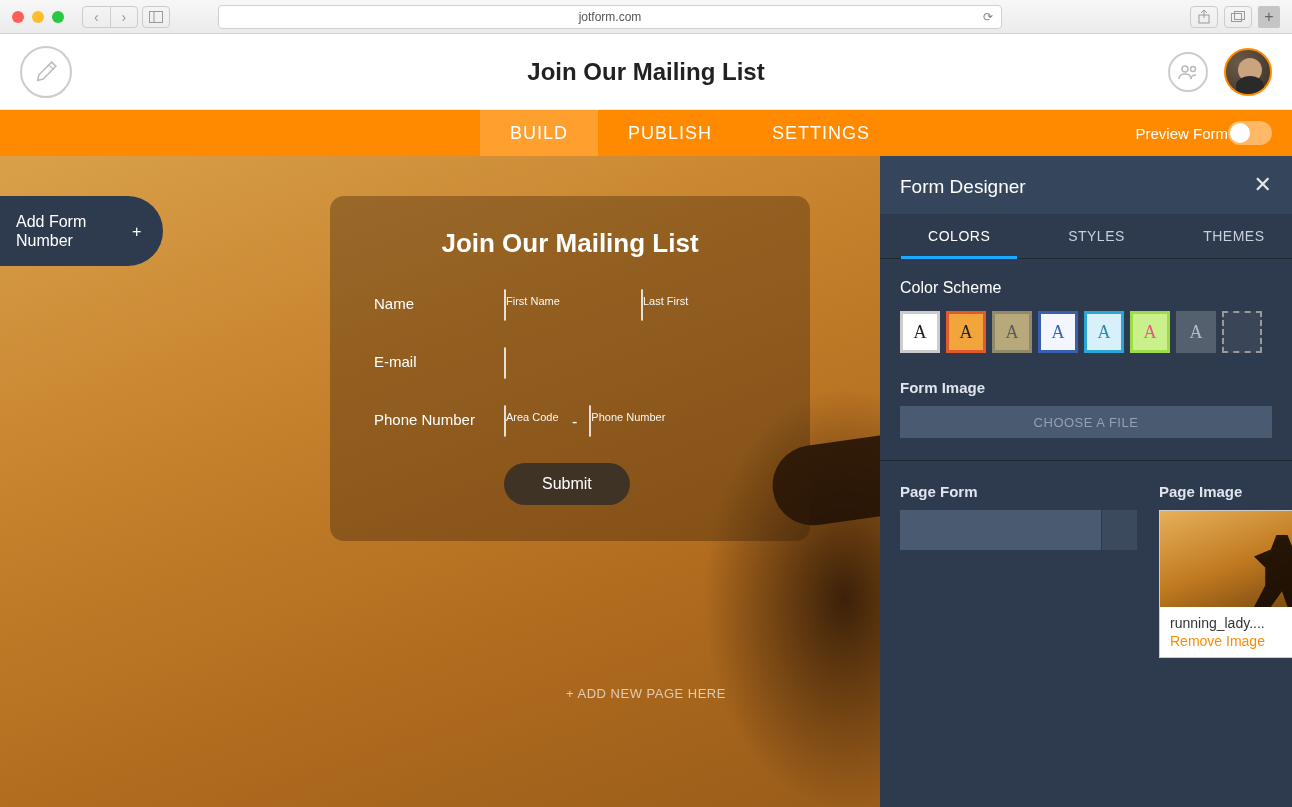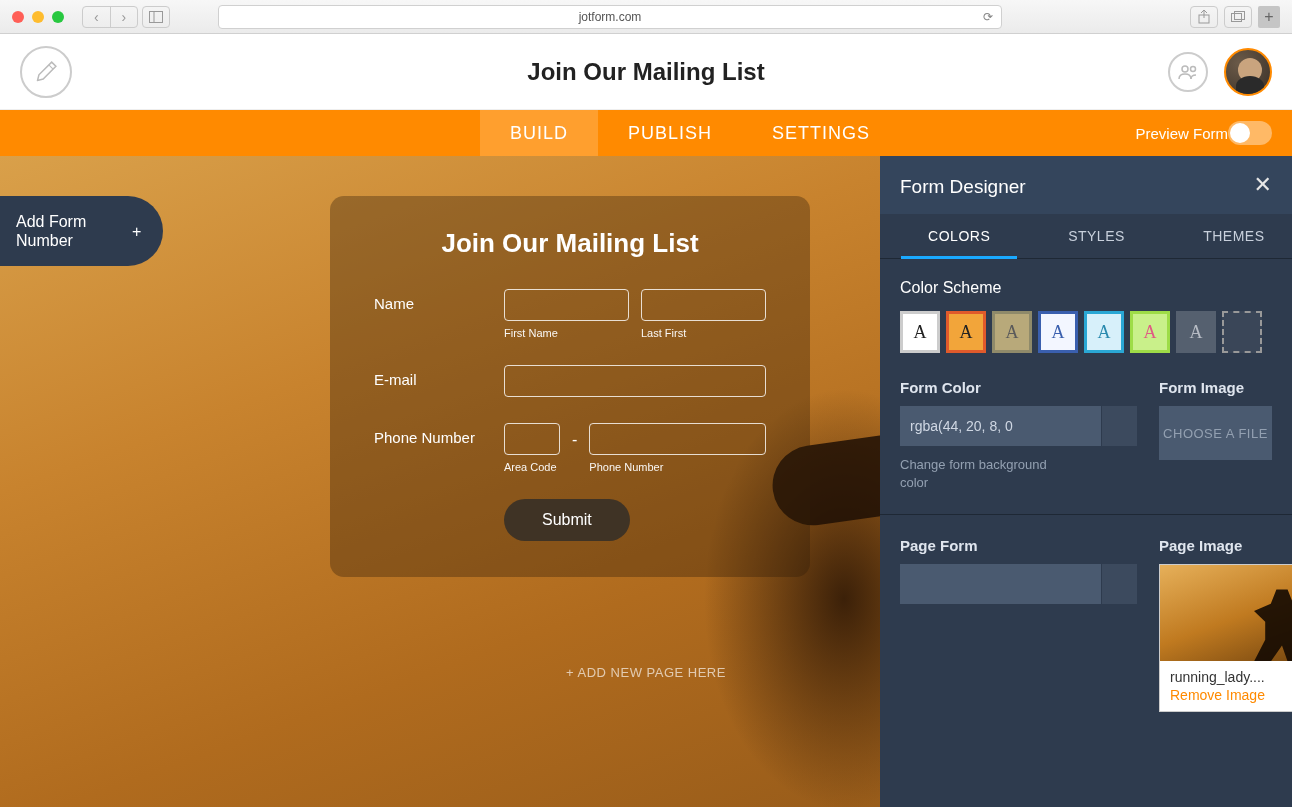--- a/index.html
+++ b/index.html
@@ -50,26 +50,26 @@
 .add-pill { position:absolute; left:0; top:40px; background:#2e3b4e; color:#fff; padding:16px 22px 16px 16px; border-radius:0 40px 40px 0; display:flex; align-items:center; gap:26px; }
 .add-pill span { font-size:16px; line-height:1.2; max-width:90px; }
 .plus-big { font-size:30px; font-weight:300; line-height:1; }
 
 
 .form-card { position:absolute; left:330px; top:40px; width:480px; background: rgba(50,30,10,0.35); border-radius:14px; padding:32px 44px 36px; color:#fff; }
 .form-heading { text-align:center; font-size:26px; font-weight:700; margin-bottom:30px; }
 .form-row { display:flex; align-items:flex-start; margin-bottom:26px; }
 .form-label { width:130px; font-size:15px; padding-top:6px; }
 .form-fields { flex:1; display:flex; gap:12px; }
-.field-col { display:flex; flex-direction:column; }
+.field-col { display:flex; flex-direction:row; }
 .fake-input { height:32px; border:1px solid rgba(255,255,255,0.8); border-radius:4px; background:transparent; }
 .sublabel { font-size:11px; margin-top:6px; color:rgba(255,255,255,0.95); }
 .dash { align-self:flex-start; padding-top:8px; }
 .submit-btn { margin-left:130px; background:#3f3325; color:#fff; border:none; border-radius:24px; padding:12px 38px; font-size:16px; cursor:pointer; }
-.add-page { position:absolute; left:50%; transform:translateX(-50%); top:509px; color:rgba(255,255,255,0.65); font-size:13px; letter-spacing:0.5px; }
+.add-page { position:absolute; left:50%; transform:translateX(-50%); top:530px; color:rgba(255,255,255,0.65); font-size:13px; letter-spacing:0.5px; }
 
 
 .designer { position:absolute; right:0; top:0; bottom:0; width:412px; background:#2e3b4e; color:#fff; display:flex; flex-direction:column; }
 .designer-hd { display:flex; align-items:flex-end; padding:16px 20px; background:#34455c; }
 .designer-hd h3 { font-size:19px; font-weight:400; }
 .close-x { margin-left:auto; font-size:22px; cursor:pointer; color:#e6e6e6; }
 .des-tabs { display:flex; border-bottom:1px solid #1e2835; }
 .des-tab { flex:1; text-align:center; padding:14px 0; font-size:14px; letter-spacing:0.5px; color:#c8d0dc; cursor:pointer; position:relative;margin-left:21px; }
 .des-tab.active { color:#fff; }
 .des-tab.active::after { content:""; position:absolute; left:0; right:0; bottom:-1px; height:3px; background:#1aa9ff; }
@@ -77,21 +77,21 @@
 .section-title { font-size:16px; margin-bottom:14px; font-weight:500; }
 .swatches { display:flex; gap:6px; margin-bottom:26px; flex-wrap:wrap; }
 .swatch { width:40px; height:42px; display:flex; align-items:center; justify-content:center; font-size:18px; font-family: serif; border:3px solid transparent; cursor:pointer; }
 .swatch.custom { border:2px dashed #999; background:#3a4658; color:#3a4658; }
 .two-col { display:flex; gap:22px; margin-bottom:8px; }
 .col { flex:1; }
 .col-label { font-size:15px; font-weight:600; margin-bottom:10px; color:#dfe5ee; }
 .color-input { display:flex; height:40px; background:#4a5a70; }
 .color-input input { flex:1; background:transparent; border:none; color:#cfd7e3; padding:0 10px; font-size:14px; outline:none; }
 .color-chip { width:36px; background:#3c4a5e; border-left:1px solid #2e3b4e; }
-.choose-file { height:54px; background:#4a5a70; color:#93a0b1; display:flex; align-items:center; justify-content:center; font-size:13px; letter-spacing:0.5px; }
+.choose-file { height:32px; background:#4a5a70; color:#93a0b1; display:flex; align-items:center; justify-content:center; font-size:13px; letter-spacing:0.5px; }
 .hint { font-size:13px; color:#93a0b1; margin-top:10px; line-height:1.4; max-width:160px; }
 .divider { height:1px; background:#1e2835; margin:22px -20px; }
 .pg-image { width:180px; border:1px solid #ccc; background:#fff; }
 .pg-thumb { height:96px; background: linear-gradient(160deg,#e6b05a 0%, #c07a20 50%, #6b3f0d 100%); position:relative; }
 .pg-thumb::after { content:""; position:absolute; right:28px; bottom:0; width:56px; height:72px; background: rgba(20,10,2,0.9); clip-path: polygon(40% 0, 60% 0, 70% 20%, 100% 35%, 90% 55%, 70% 55%, 75% 80%, 95% 100%, 60% 100%, 50% 78%, 30% 100%, 0 100%, 20% 70%, 20% 45%, 0 30%, 30% 20%); }
 .pg-filename { padding:8px 10px 2px; font-size:14px; color:#333; white-space:nowrap; overflow:hidden; text-overflow:ellipsis; }
 .pg-remove { padding:0 10px 8px; font-size:14px; color:#ff8a00; cursor:pointer; }
 </style>
 </head>
 <body>
@@ -241,28 +241,20 @@
           <div class="swatch" style="background: rgb(184, 169, 122); color: rgb(90, 90, 90); border-color: rgb(143, 138, 106);">A</div>
           <div class="swatch" style="background: rgb(243, 246, 255); color: rgb(58, 95, 174); border-color: rgb(58, 95, 174);">A</div>
           <div class="swatch" style="background: rgb(215, 240, 250); color: rgb(42, 138, 174); border-color: rgb(42, 167, 212);">A</div>
           <div class="swatch" style="background: rgb(201, 240, 138); color: rgb(224, 90, 132); border-color: rgb(158, 220, 71);">A</div>
           <div class="swatch" style="background: rgb(85, 96, 111); color: rgb(182, 187, 196); border-color: rgb(85, 96, 111);">A</div>
           <div class="swatch custom"></div>
         </div>
 
       <div class="two-col">
         <div class="col">
-          <div class="col-label">Form Color</div>
-          <div class="color-input">
-            <input value="rgba(44, 20, 8, 0" style="">
-            <div class="color-chip"></div>
-          </div>
-          <div class="hint">Change form background color</div>
-        </div>
-        <div class="col">
           <div class="col-label">Form Image</div>
           <div class="choose-file">CHOOSE A FILE</div>
         </div>
       </div>
 
       <div class="divider"></div>
 
       <div class="two-col">
         <div class="col">
           <div class="col-label">Page Form</div>

